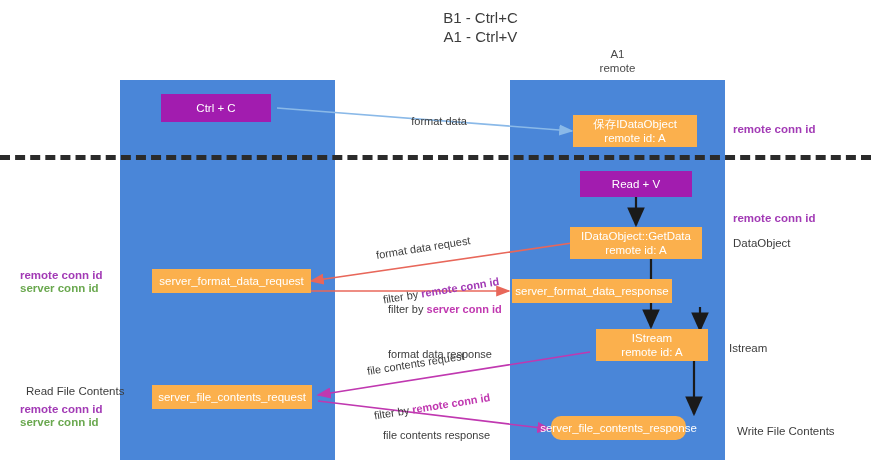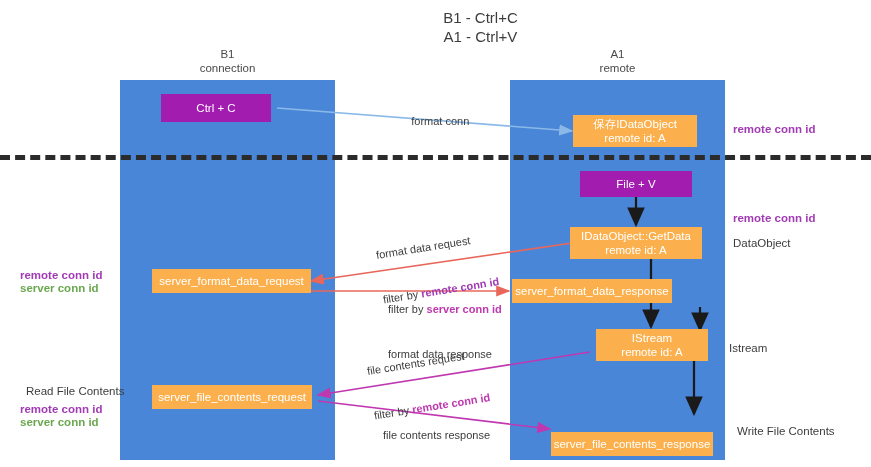--- a/index.html
+++ b/index.html
@@ -107,22 +107,20 @@
 <body>
 
 <div id="canvas">
 
   <div class="lane lane-b1"></div>
   <div class="lane lane-a1"></div>
 
   <div class="title">B1 - Ctrl+C
 A1 - Ctrl+V</div>
 
-  <div class="col-head col-head-b1">B1
-connection</div>
   <div class="col-head col-head-a1">A1
 remote</div>
 
   <svg id="svg-layer">
     <defs>
       <marker id="ar-blue" markerWidth="9" markerHeight="7" refX="8" refY="3.5" orient="auto">
         <polygon points="0 0, 9 3.5, 0 7" fill="#8ab9e8"></polygon>
       </marker>
       <marker id="ar-red" markerWidth="9" markerHeight="7" refX="8" refY="3.5" orient="auto">
         <polygon points="0 0, 9 3.5, 0 7" fill="#e8675a"></polygon>
@@ -154,38 +152,38 @@
     <line x1="694" y1="361" x2="694" y2="414" stroke="#1a1a1a" stroke-width="2.2" marker-end="url(#ar-black)"></line>
   </svg>
 
   <div class="divider"></div>
 
   <div class="node green" style="left:161px; top:94px; width:110px; height:28px;">Ctrl + C</div>
 
   <div class="node orange" style="left:573px; top:115px; width:124px; height:32px;">保存IDataObject
 remote id: A</div>
 
-  <div class="node green" style="left:580px; top:171px; width:112px; height:26px;">File + V</div>
+  <div class="node green" style="left:580px; top:171px; width:112px; height:26px;">Read + V</div>
 
   <div class="node orange" style="left:570px; top:227px; width:132px; height:32px;">IDataObject::GetData
 remote id: A</div>
 
   <div class="node orange" style="left:512px; top:279px; width:160px; height:24px;">server_format_data_response</div>
 
   <div class="node orange" style="left:152px; top:269px; width:159px; height:24px;">server_format_data_request</div>
 
   <div class="node orange" style="left:596px; top:329px; width:112px; height:32px;">IStream
 remote id: A</div>
 
   <div class="node orange" style="left:152px; top:385px; width:160px; height:24px;">server_file_contents_request</div>
 
-  <div class="node orange" style="left:551px; top:432px; width:162px; height:24px;">server_file_contents_response</div>
+  <div class="node orange" style="left:551px; top:416px; width:135px; height:24px;border-radius:10px;">server_file_contents_response</div>
 
   <div class="edge-label" style="left:399px; top:99px;">
-    <span>format conn</span>
+    <span>format data</span>
   </div>
 
   <div class="edge-label rot-up" style="left:389px; top:217px;">
     <div>format data request</div>
     <div><span>filter by </span><span class="hl-purple">remote conn id</span></div>
   </div>
 
   <div class="edge-label" style="left:388px; top:272px;">
     <div><span>filter by </span><span class="hl-magenta">server conn id</span></div>
     <div>format data response</div>

